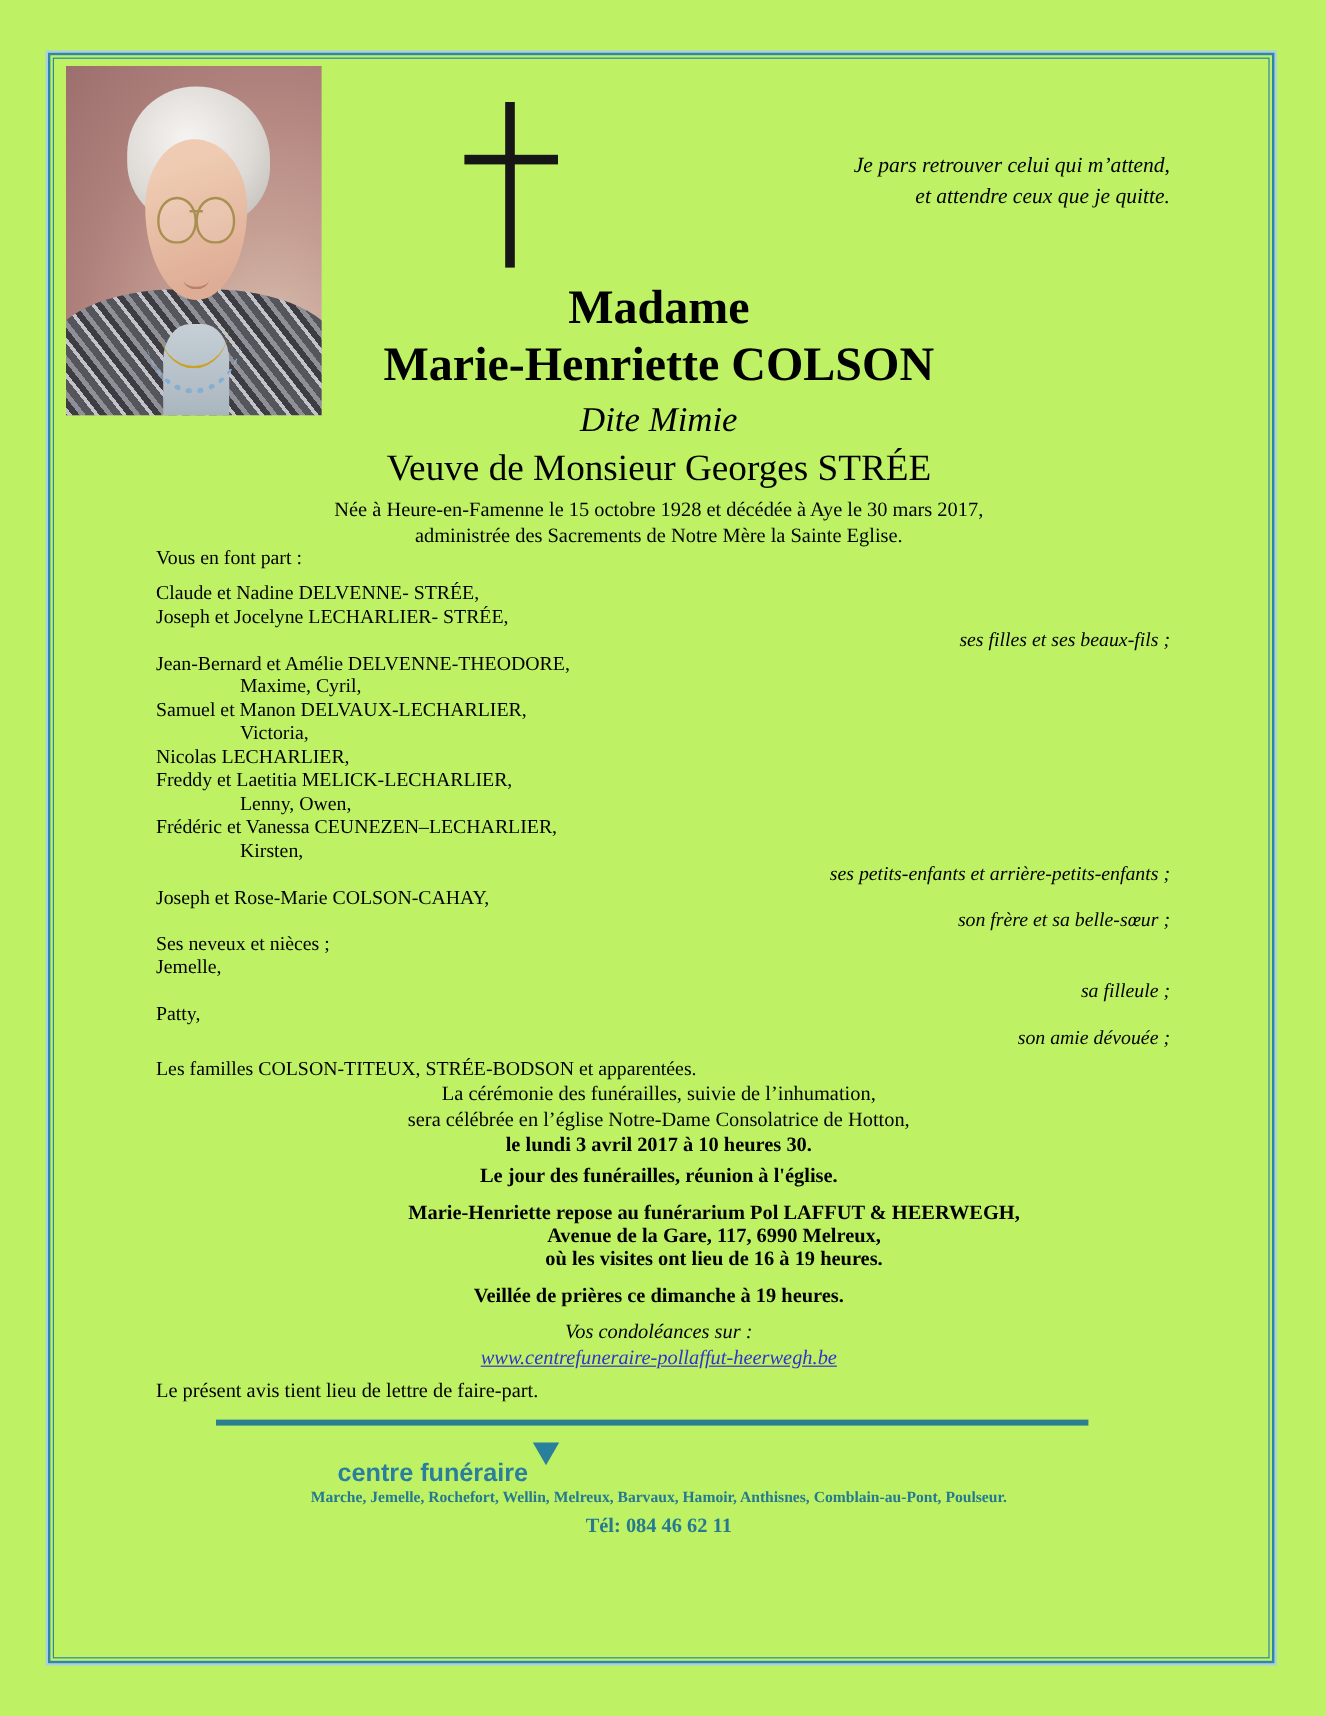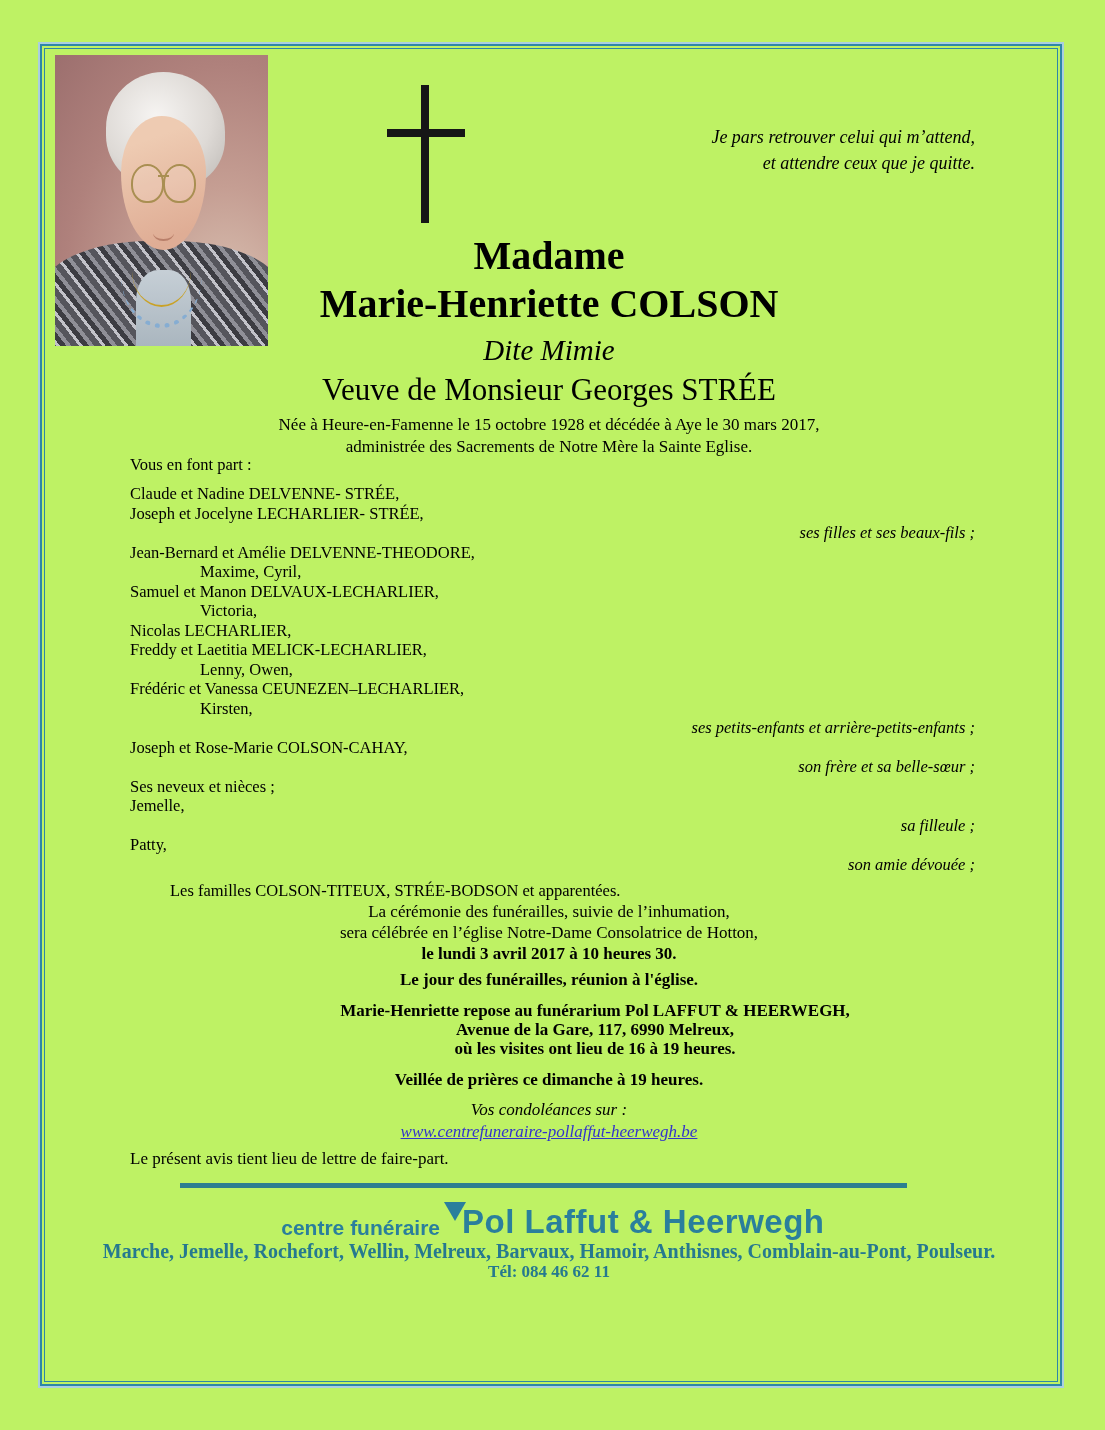--- a/index.html
+++ b/index.html
@@ -52,21 +52,21 @@
   .t-alias{font-size:29px;font-style:italic;line-height:44px;}
   .t-widow{font-size:31px;line-height:36px;}
   .t-birth{margin-top:6px;font-size:17px;line-height:22px;}
 
   
   .intro{position:absolute;left:130px;top:455px;font-size:16.5px;}
   .family{position:absolute;left:130px;right:130px;top:484px;font-size:16.5px;line-height:19.5px;}
   .ln{white-space:pre;}
   .ind{padding-left:70px;}
   .rel{text-align:right;font-style:italic;white-space:normal;font-family:Liberation Serif, serif;}
-  .gap8{margin-top:7px;margin-left:40px;}
+  .gap8{margin-top:7px;}
 
   
   .cb{position:absolute;left:40px;width:1018px;text-align:center;font-size:17px;line-height:21px;}
   .ceremony{top:901px;}
   .bold{font-weight:bold;}
   .meeting{top:969px;font-weight:bold;}
   .repose{top:1001px;font-weight:bold;line-height:19px;padding-left:46px;}
   .vigil{top:1069px;font-weight:bold;}
   .condolences{top:1099px;font-style:italic;line-height:22px;}
   .url{color:#3333cc;text-decoration:underline;cursor:pointer;}
@@ -75,21 +75,21 @@
   
   .fbar{position:absolute;left:180px;top:1183px;width:727px;height:5px;background:#2c7f90;}
   .brand-prefix{position:absolute;left:190px;top:1216px;width:250px;text-align:right;
                 font-family:"Liberation Sans", sans-serif;font-size:21px;font-weight:bold;color:#2a7f9c;}
   .brand-tri{position:absolute;left:444px;top:1202px;width:0;height:0;
              border-left:11px solid transparent;border-right:11px solid transparent;
              border-top:19px solid #2a7f9c;}
   .brand-name{position:absolute;left:462px;top:1203px;font-family:"Liberation Sans", sans-serif;
               font-size:33px;font-weight:bold;color:#2a7f9c;letter-spacing:0.5px;}
   .cities{position:absolute;left:40px;top:1240px;width:1018px;text-align:center;
-          font-size:20px;font-weight:bold;color:#26798f;}
+          font-size:13px;font-weight:bold;color:#26798f;}
   .phone{position:absolute;left:40px;top:1262px;width:1018px;text-align:center;
          font-size:17px;font-weight:bold;color:#26798f;}
 </style>
 </head>
 <body>
 
 <div id="doc">
 
   <div class="b-outer">
     <div class="b-inner"></div>
@@ -175,17 +175,16 @@
   <div class="cb condolences">
     <div>Vos condoléances sur :</div>
     <div><a class="url">www.centrefuneraire-pollaffut-heerwegh.be</a></div>
   </div>
 
   <div class="notice">Le présent avis tient lieu de lettre de faire-part.</div>
 
   <div class="fbar"></div>
   <div class="brand-prefix">centre funéraire</div>
   <div class="brand-tri"></div>
-  <div class="brand-name">Pol Laffut &amp; Heerwegh</div>
   <div class="cities">Marche, Jemelle, Rochefort, Wellin, Melreux, Barvaux, Hamoir, Anthisnes, Comblain-au-Pont, Poulseur.</div>
   <div class="phone">Tél: 084 46 62 11</div>
 
 </div>
 
 </body></html>

